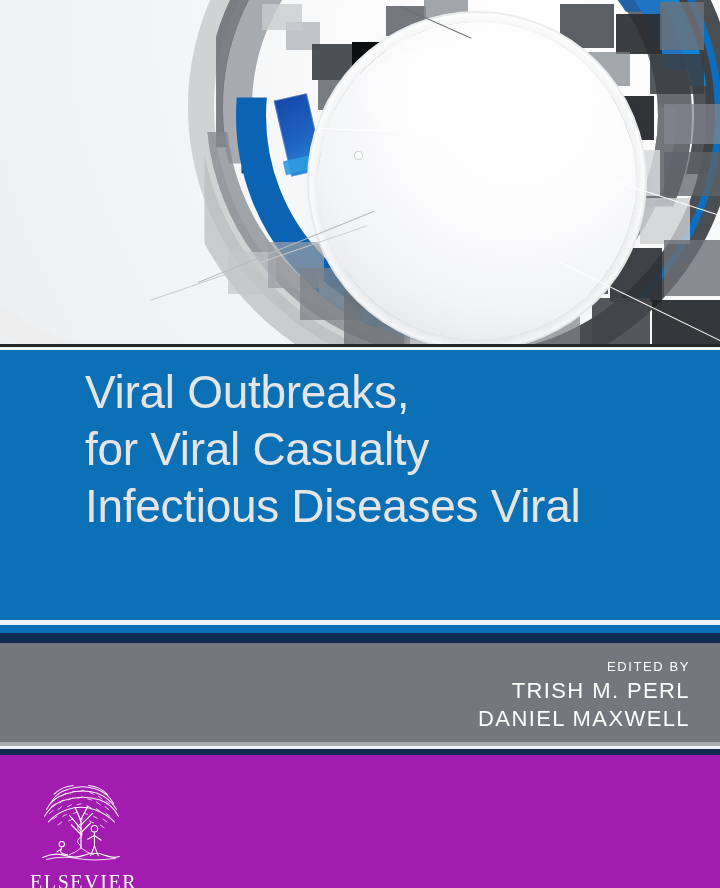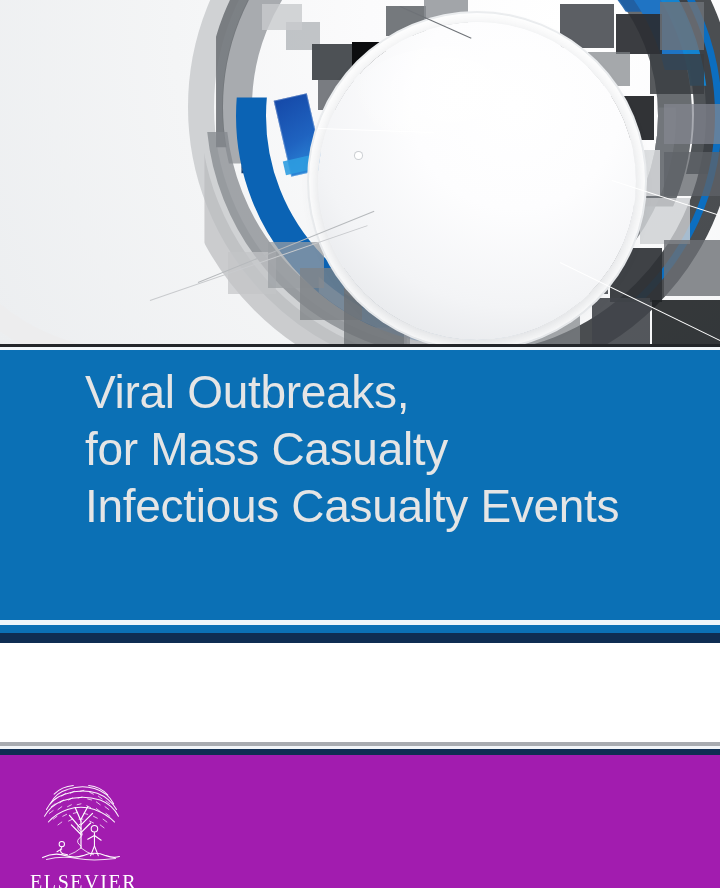--- a/index.html
+++ b/index.html
@@ -340,29 +340,36 @@
       <div class="hair-dark" style="left:198px;top:282px;width:190px;transform:rotate(-22deg);background:#b6b9bc;"></div>
     </div>
   </div>
 
   <div class="rule" style="top:344px;height:3px;background:#23262a;"></div>
   <div class="rule" style="top:347px;height:3px;background:#f4f8fb;"></div>
 
   <div class="title-band">
     <div class="title">
       <div>Viral Outbreaks,</div>
-      <div>for Mass Casualty</div>
-      <div>Infectious Casualty Events</div>
+      <div>for Viral Casualty</div>
+      <div>Infectious Diseases Viral</div>
     </div>
   </div>
 
   <div class="rule" style="top:620px;height:5px;background:#eef5fa;"></div>
   <div class="rule" style="top:625px;height:8px;background:#0b70b5;"></div>
   <div class="rule" style="top:633px;height:10px;background:#0f2d52;"></div>
 
+  <div class="editor-band">
+    <div class="ed-wrap">
+      <div class="ed-by">EDITED BY</div>
+      <div class="ed-name">TRISH M. PERL</div>
+      <div class="ed-name">DANIEL MAXWELL</div>
+    </div>
+  </div>
 
   <div class="rule" style="top:742px;height:4px;background:#a8abb0;"></div>
   <div class="rule" style="top:746px;height:3px;background:#f2f5f8;"></div>
   <div class="rule" style="top:749px;height:6px;background:#0f2d52;"></div>
 
   <div class="footer">
     <div class="logo">
       <svg viewBox="0 0 100 100" width="98" height="96" aria-hidden="true">
         <g fill="none" stroke="#ffffff" stroke-width="1.05" stroke-linecap="round">
 

